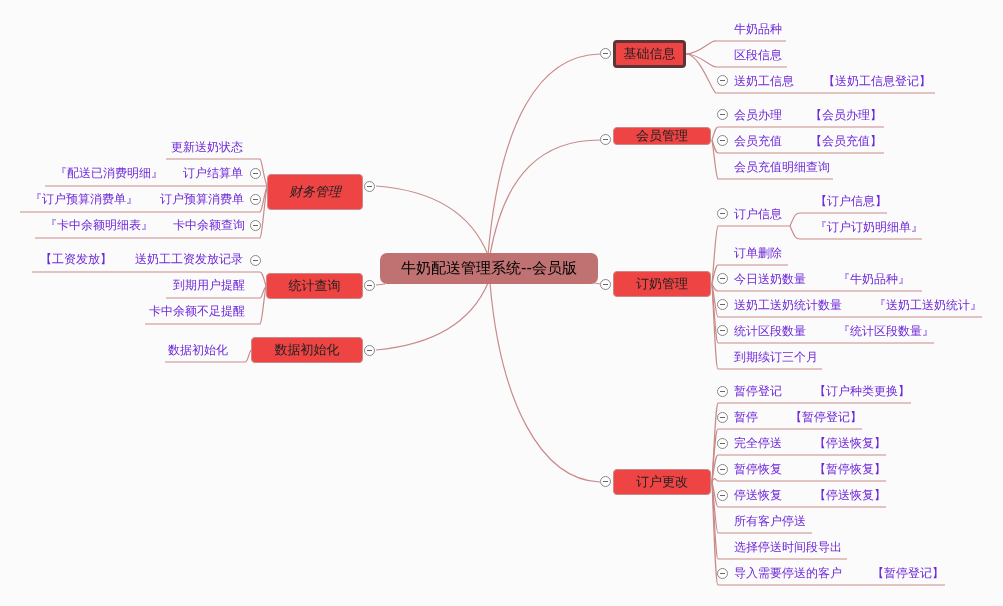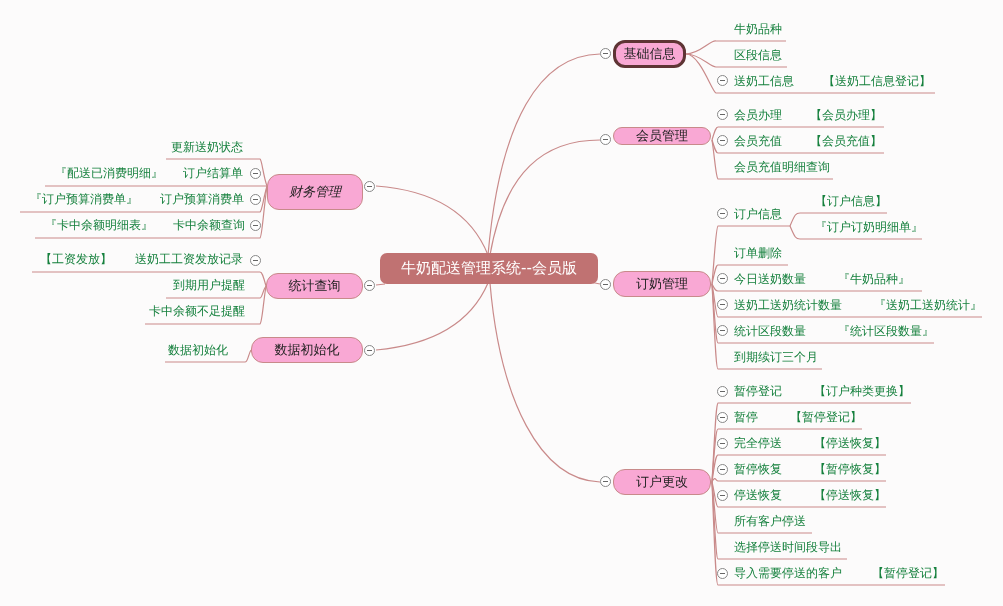--- a/index.html
+++ b/index.html
@@ -1,25 +1,25 @@
 <!DOCTYPE html>
 <html><head>
 <meta charset="utf-8">
 <style>
   html, body { margin:0; padding:0; }
   body { width:1003px; height:606px; background:#fcfbfb; position:relative; overflow:hidden;
          font-family:"DejaVu Sans","Liberation Sans",sans-serif; color:#222; }
   svg.lines { position:absolute; left:0; top:0; width:1003px; height:606px; }
-  .node { position:absolute; box-sizing:border-box; background:#f9a8d4; border:1px solid #c88a8a;
-          border-radius:12px; font-size:13px; display:flex; align-items:center; justify-content:center;
+  .node { position:absolute; box-sizing:border-box; background:#ef4444; border:1px solid #c88a8a;
+          border-radius:4px; font-size:13px; display:flex; align-items:center; justify-content:center;
           color:#222; white-space:nowrap; }
   .node.selected { border:3px solid #5e3434; }
-  .root { position:absolute; background:#c07272; color:#ffffff; font-size:15px; border-radius:7px;
+  .root { position:absolute; background:#c07272; color:#000000; font-size:15px; border-radius:7px;
           display:flex; align-items:center; justify-content:center; white-space:nowrap; }
-  .leaf { position:absolute; font-size:12px; white-space:nowrap; color:#15803d; line-height:14px; }
+  .leaf { position:absolute; font-size:12px; white-space:nowrap; color:#6d28d9; line-height:14px; }
   .toggle { position:absolute; width:11px; height:11px; border:1px solid #888; border-radius:50%;
             background:#fff; box-sizing:border-box; }
   .toggle::after { content:""; position:absolute; left:2px; right:2px; top:4px; height:1px; background:#666; }
 </style>
 </head>
 <body>
 
 <svg class="lines" viewBox="0 0 1003 606">
   <g fill="none" stroke="#c98a8a" stroke-width="1.2">
 

